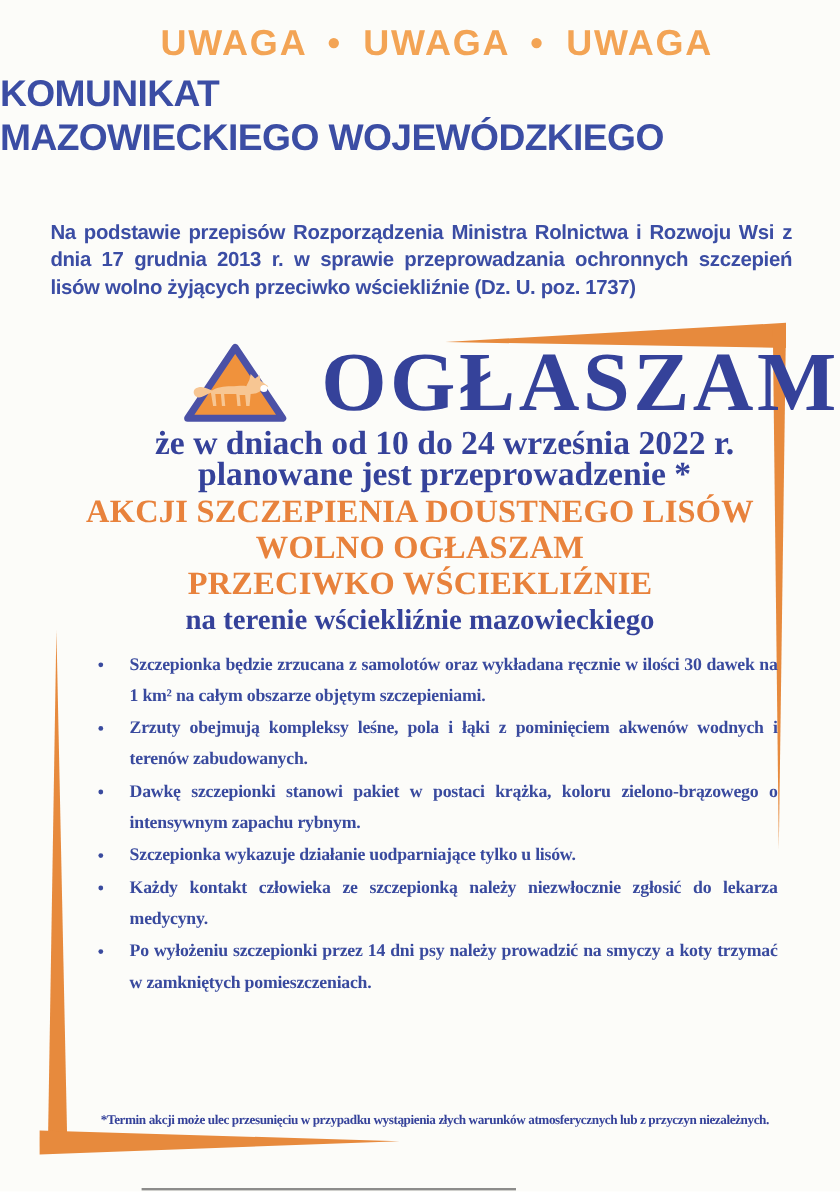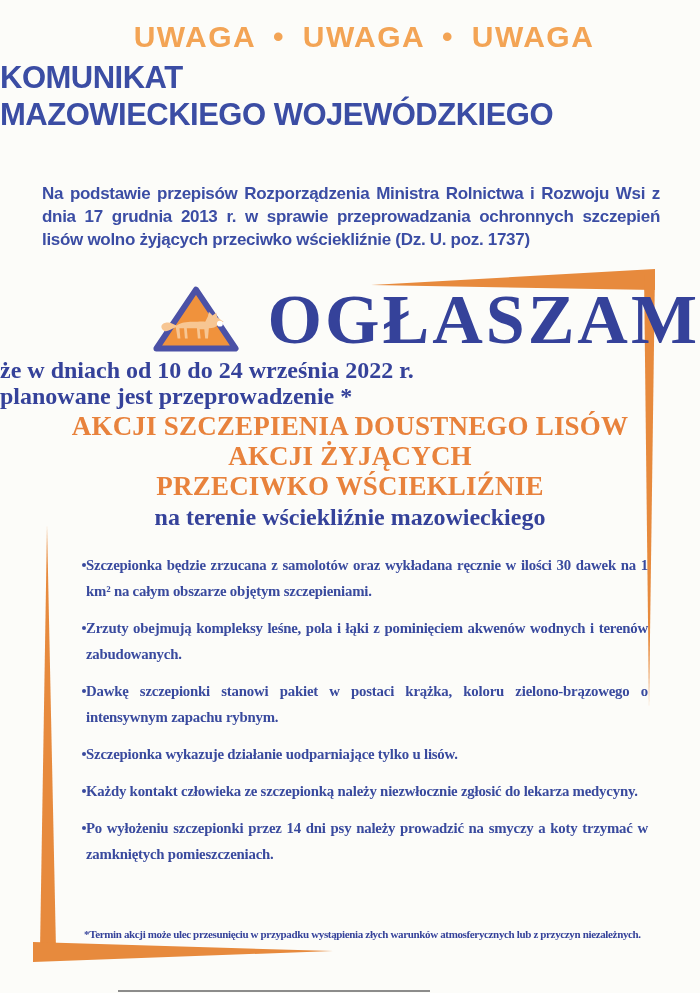--- a/index.html
+++ b/index.html
@@ -26,40 +26,40 @@
   .announce-row {
     position:absolute; top:283px; left:0; right:0;
     display:flex; align-items:center; justify-content:flex-end; gap:26px;margin-left:19px;
   }
   .tri-icon svg { display:block; }
   .headline {
     font-family:"Liberation Serif", serif; font-weight:bold;
     font-size:70px; line-height:74px; color:#35429a; letter-spacing:3px;
   }
   .dates {
-    position:absolute; top:357px; left:0; right:0; 
+    position:absolute; top:357px; left:0; right:0; text-align:center;
     font-family:"Liberation Serif", serif; font-weight:bold;
-    font-size:24px; line-height:26px; color:#35429a;
+    font-size:28px; line-height:26px; color:#35429a;padding-left:41px;
   }
   .campaign {
     position:absolute; top:411px; left:0; right:0; text-align:center;
     font-family:"Liberation Serif", serif; font-weight:bold;
     font-size:27px; line-height:30px; color:#e8823c; letter-spacing:0.2px;
   }
   .territory {
     position:absolute; top:504px; left:0; right:0; text-align:center;
     font-family:"Liberation Serif", serif; font-weight:bold;
     font-size:24px; color:#35429a;
   }
   .bullets {
     position:absolute; top:541px; left:82px; width:566px;
     font-family:"Liberation Serif", serif; font-weight:bold;
     font-size:14.8px; line-height:26px; color:#394a9e; letter-spacing:-0.2px;
   }
-  .bullet { display:flex; gap:0; margin-bottom:1px;margin-top:11px; }
+  .bullet { display:flex; gap:22px; margin-bottom:1px; }
   .bullet .dot {
     flex:0 0 auto; width:4px; height:4px; border-radius:50%;
     background:#394a9e; margin-top:11px;
   }
   .bullet .txt { flex:1; text-align:justify; }
   .footnote {
     position:absolute; top:928px; left:84px; white-space:nowrap;
     font-family:"Liberation Serif", serif; font-weight:bold;
     font-size:11px; letter-spacing:-0.35px; color:#35429a;text-align:right;
   }
@@ -105,21 +105,21 @@
     <span class="headline">OGŁASZAM</span>
   </div>
 
   <div class="dates">
     <div>że w dniach od 10 do 24 września 2022 r.</div>
     <div>planowane jest przeprowadzenie *</div>
   </div>
 
   <div class="campaign">
     <div>AKCJI SZCZEPIENIA DOUSTNEGO LISÓW</div>
-    <div>AKCJI ŻYJĄCYCH</div>
+    <div>WOLNO OGŁASZAM</div>
     <div>PRZECIWKO WŚCIEKLIŹNIE</div>
   </div>
 
   <div class="territory">na terenie wściekliźnie mazowieckiego</div>
 
   <div class="bullets">
     <div class="bullet">
       <span class="dot"></span>
       <span class="txt">Szczepionka będzie zrzucana z samolotów oraz wykładana ręcznie w ilości 30 dawek na 1 km² na całym obszarze objętym szczepieniami.</span>
     </div>

